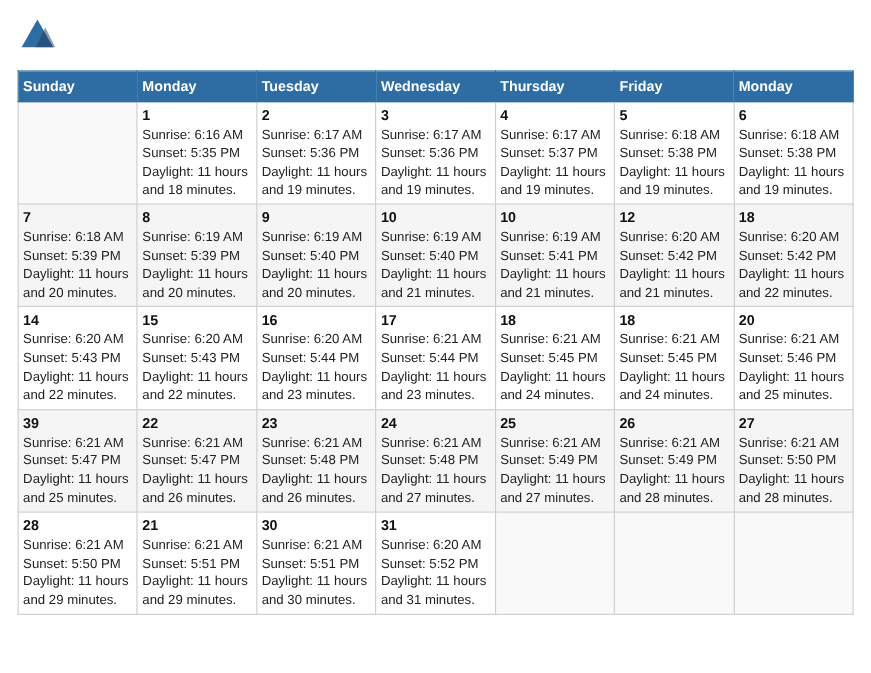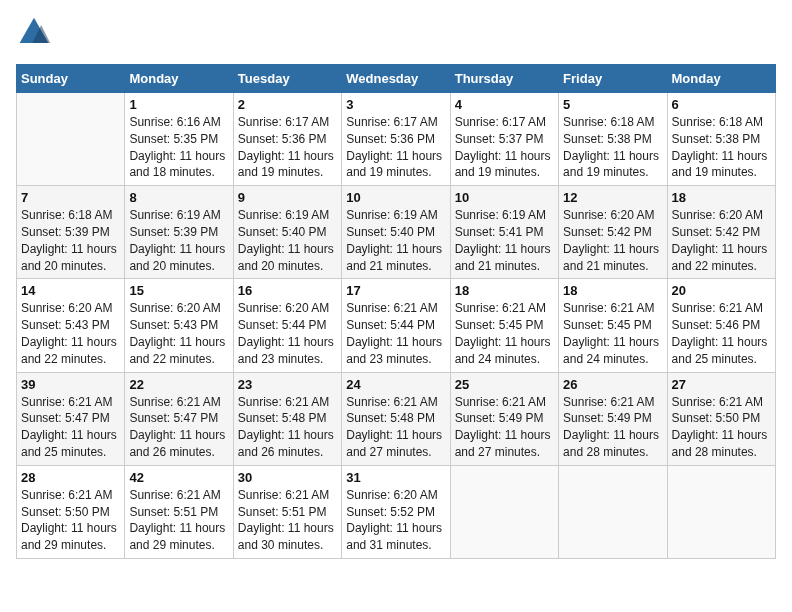--- a/index.html
+++ b/index.html
@@ -230,21 +230,21 @@
           <div class="day-num">27</div>
           <div class="day-info">Sunrise: 6:21 AM<br>Sunset: 5:50 PM<br>Daylight: 11 hours<br>and 28 minutes.</div>
         </td>
       </tr>
       <tr>
         <td>
           <div class="day-num">28</div>
           <div class="day-info">Sunrise: 6:21 AM<br>Sunset: 5:50 PM<br>Daylight: 11 hours<br>and 29 minutes.</div>
         </td>
         <td>
-          <div class="day-num">42</div>
+          <div class="day-num">21</div>
           <div class="day-info">Sunrise: 6:21 AM<br>Sunset: 5:51 PM<br>Daylight: 11 hours<br>and 29 minutes.</div>
         </td>
         <td>
           <div class="day-num">30</div>
           <div class="day-info">Sunrise: 6:21 AM<br>Sunset: 5:51 PM<br>Daylight: 11 hours<br>and 30 minutes.</div>
         </td>
         <td>
           <div class="day-num">31</div>
           <div class="day-info">Sunrise: 6:20 AM<br>Sunset: 5:52 PM<br>Daylight: 11 hours<br>and 31 minutes.</div>
         </td>

